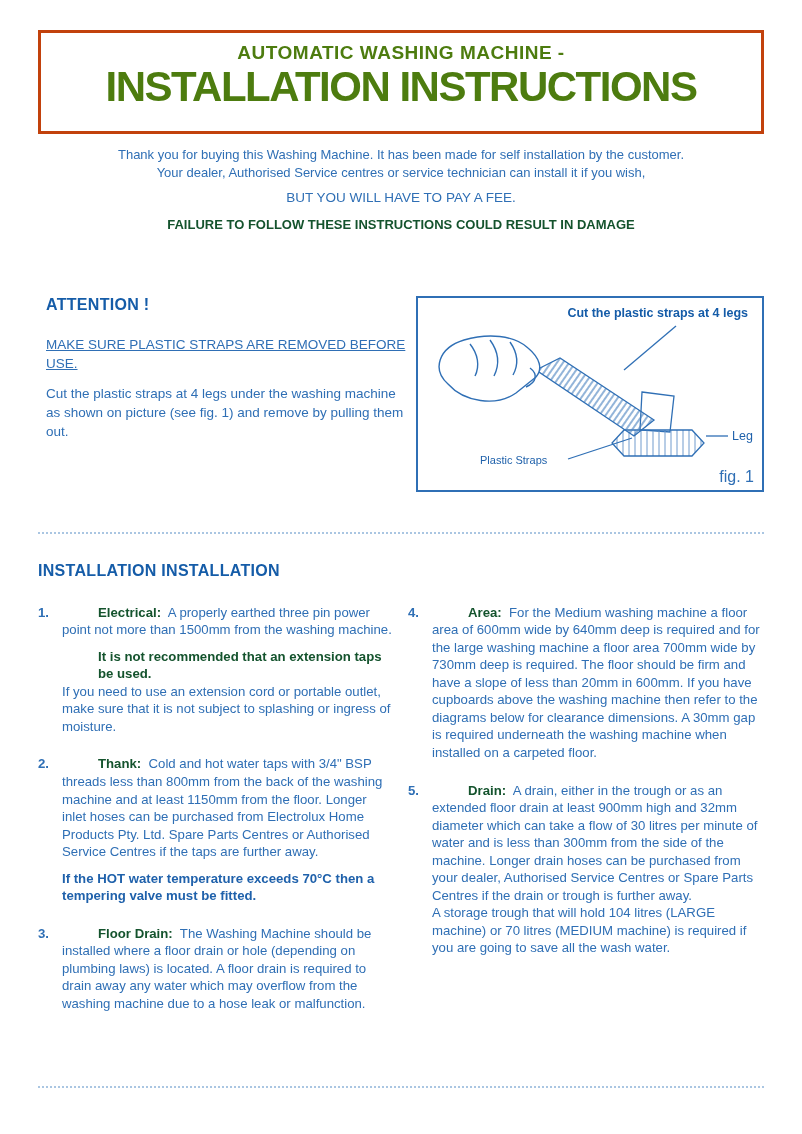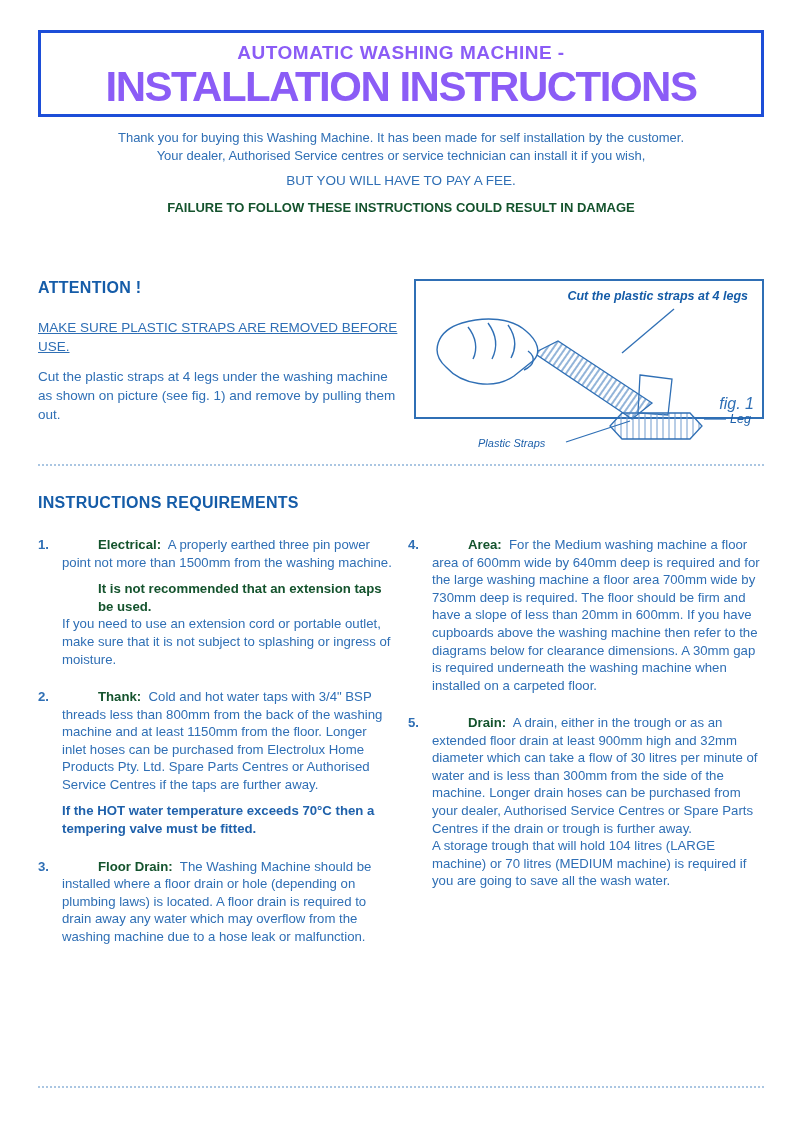--- a/index.html
+++ b/index.html
@@ -2,37 +2,37 @@
 <html><head>
 <meta charset="utf-8">
 <style>
   * { margin:0; padding:0; box-sizing:border-box; }
   html,body { background:#ffffff; }
   .page {
     width:802px; height:1134px; position:relative; background:#ffffff;
     font-family:"Liberation Sans", sans-serif; color:#2f6fb5; overflow:hidden;
   }
   .title-box {
-    margin:30px 38px 0; border:3px solid #1d4ed8; text-align:center;
-    padding:9px 4px 5px; color:#8b5cf6;
+    margin:30px 38px 0; border:3px solid #c2410c; text-align:center;
+    padding:9px 4px 22px; color:#4d7c0f;
   }
   .title-line1 { font-size:19px; font-weight:bold; letter-spacing:.5px; }
   .title-line2 { font-size:42px; font-weight:bold; letter-spacing:-1.5px; line-height:1.08; white-space:nowrap; }
   .intro { margin-top:12px; text-align:center; font-size:13px; line-height:1.32; }
   .intro .fee { margin-top:8px; font-size:13.5px; }
   .intro .warning { margin-top:10px; font-weight:bold; color:#14532d; }
   .intro .warning2 { font-weight:bold; color:#1f61ab; }
 
   .content-row { display:flex; margin:62px 38px 0; align-items:flex-start; }
-  .attention-col { width:372px; padding-right:6px; }
+  .attention-col { width:372px; padding-right:6px;margin-left:8px; }
   .attention-heading { font-size:16px; font-weight:bold; color:#155ca8; letter-spacing:.3px; }
   .attention-underline { margin-top:22px; font-size:13.5px; text-decoration:underline; line-height:1.4; }
   .attention-body { margin-top:12px; font-size:13.5px; line-height:1.38; }
 
-  .figure-box { margin-left:auto; width:350px; height:140px; border:2px solid #2f6fb5; position:relative;font-style:italic; }
+  .figure-box { margin-left:auto; width:350px; height:196px; border:2px solid #2f6fb5; position:relative; }
   .figure-caption { text-align:right; padding:8px 14px 0 0; font-size:12.5px; font-weight:bold; color:#155ca8; }
   .figure-svg { position:absolute; left:0; top:26px; }
   .figure-svg text { font-family:"Liberation Sans", sans-serif; fill:#1f61ab; }
   .fig-number { position:absolute; right:8px; bottom:4px; font-size:16px; }
 
   .dotted-rule { border-top:2px dotted #aac6e2; margin:40px 38px 0; height:0; }
   .dotted-rule.bottom { position:absolute; left:38px; right:38px; top:1086px; margin:0; }
 
   .req-heading { margin:28px 38px 0; font-size:16px; font-weight:bold; color:#155ca8; letter-spacing:.3px; }
   .req-columns { display:flex; margin:24px 38px 0; gap:14px; font-size:13.2px; line-height:1.33; }
@@ -104,21 +104,21 @@
 
         <line x1="150" y1="135" x2="214" y2="114" stroke="#2f6fb5" stroke-width="1.3"></line>
         <text x="62" y="140" font-size="11">Plastic Straps</text>
       </svg>
       <div class="fig-number">fig. 1</div>
     </div>
   </div>
 
   <div class="dotted-rule"></div>
 
-  <div class="req-heading">INSTRUCTIONS REQUIREMENTS</div>
+  <div class="req-heading">INSTALLATION INSTALLATION</div>
 
   <div class="req-columns">
 
     <div class="req-col">
 
       <div class="req-item">
         <span class="num">1.</span>
         <div class="item-body">
           <p><strong>Electrical:</strong>&nbsp; <span>A properly earthed three pin power point not more than 1500mm from the washing machine.</span></p>
           <p><strong class="block">It is not recommended that an extension taps be used.</strong><span>If you need to use an extension cord or portable outlet, make sure that it is not subject to splashing or ingress of moisture.</span></p>

